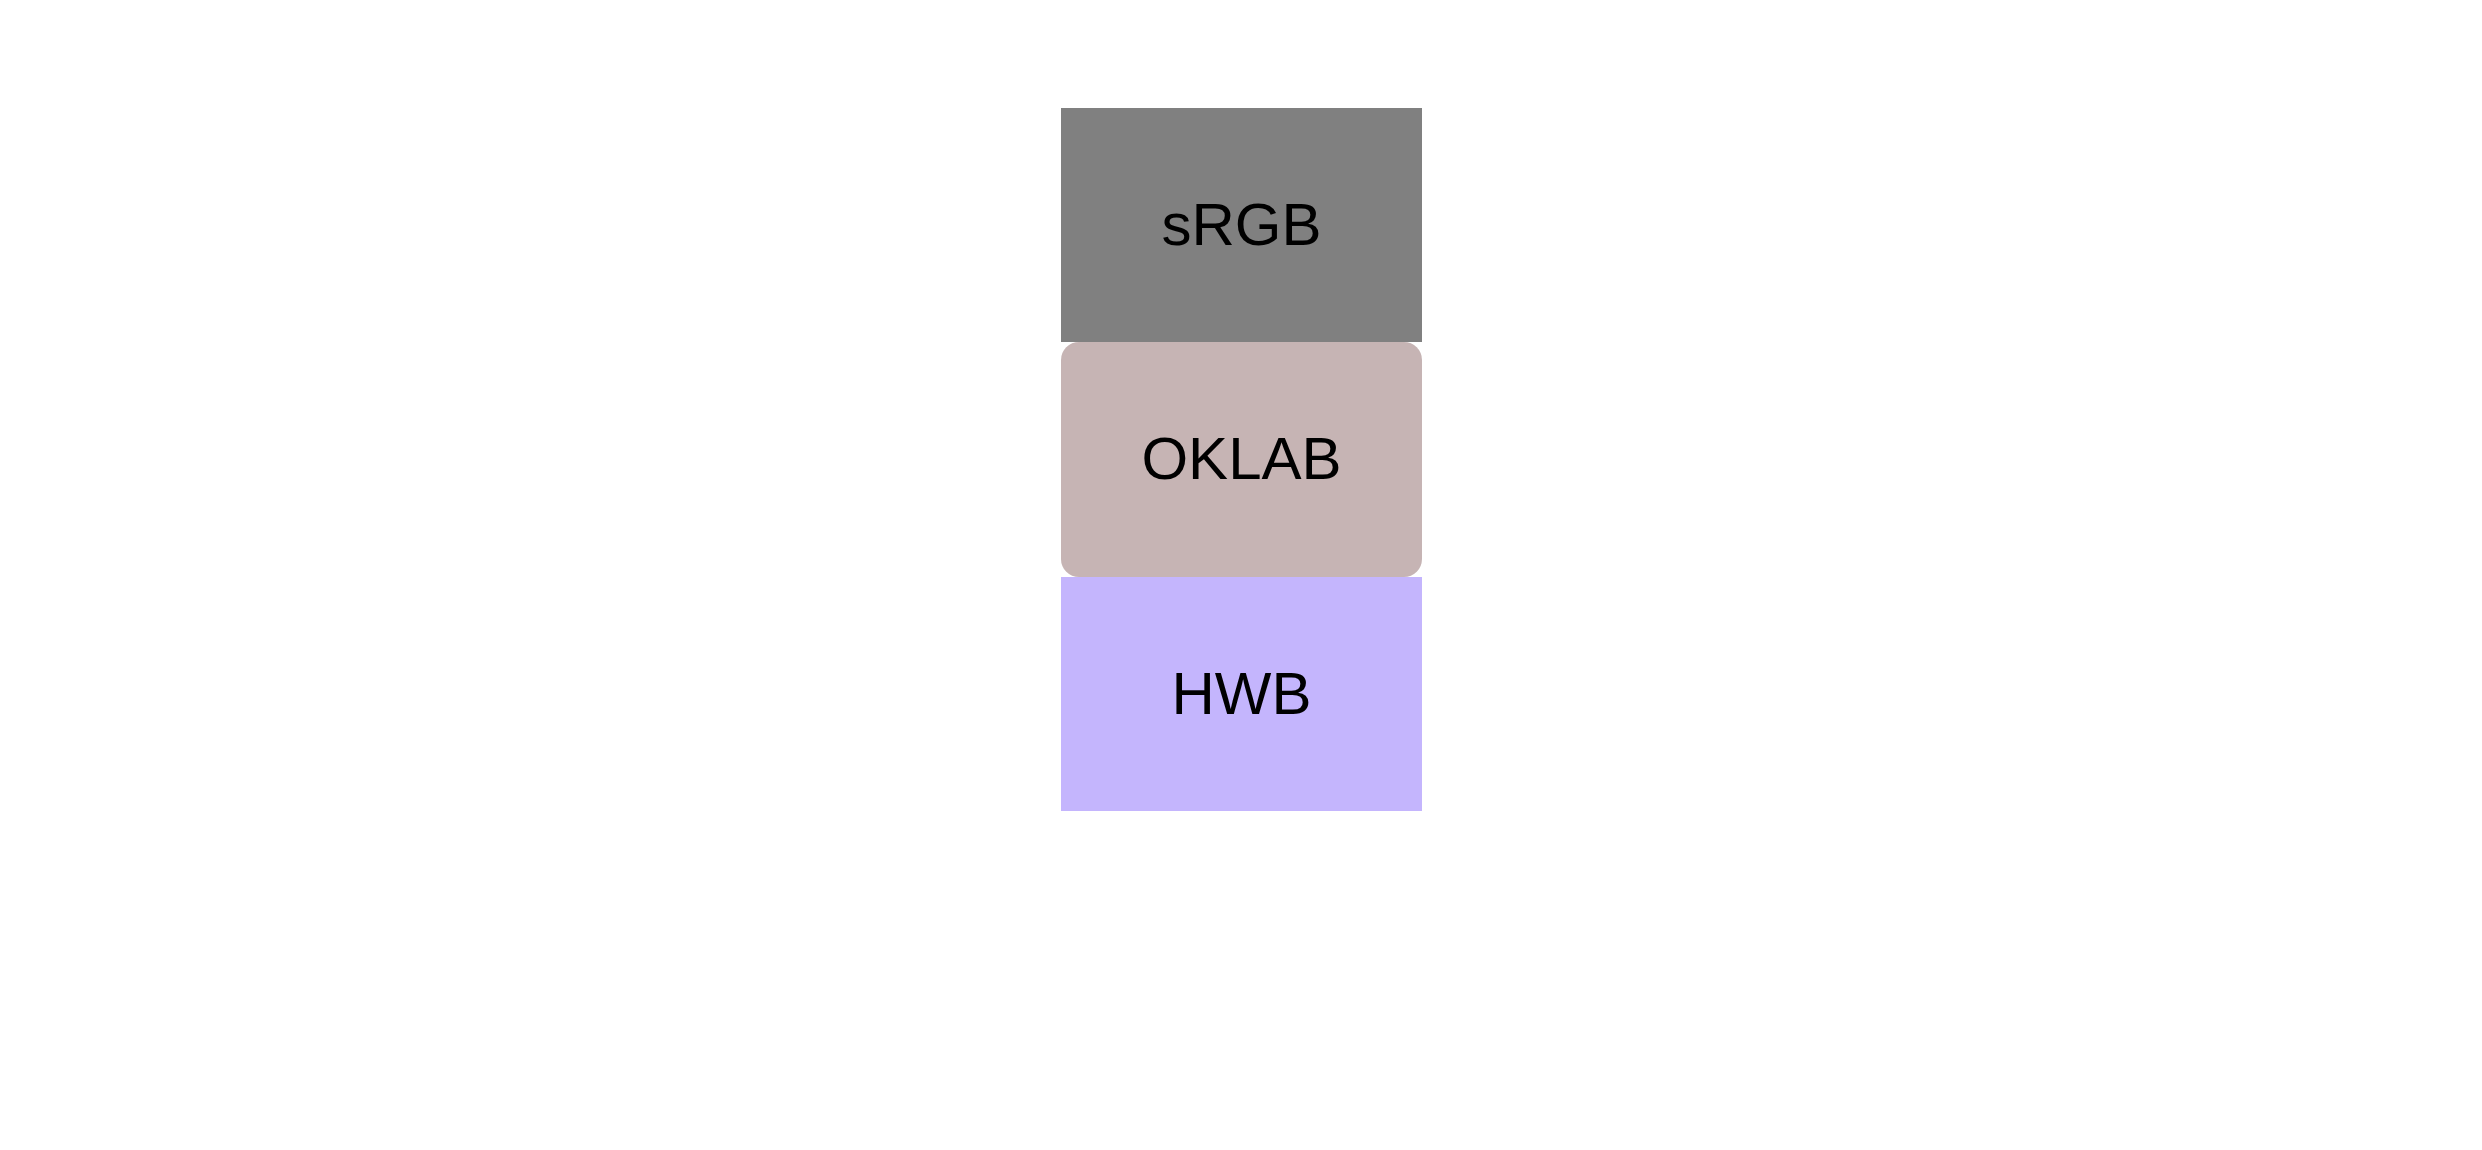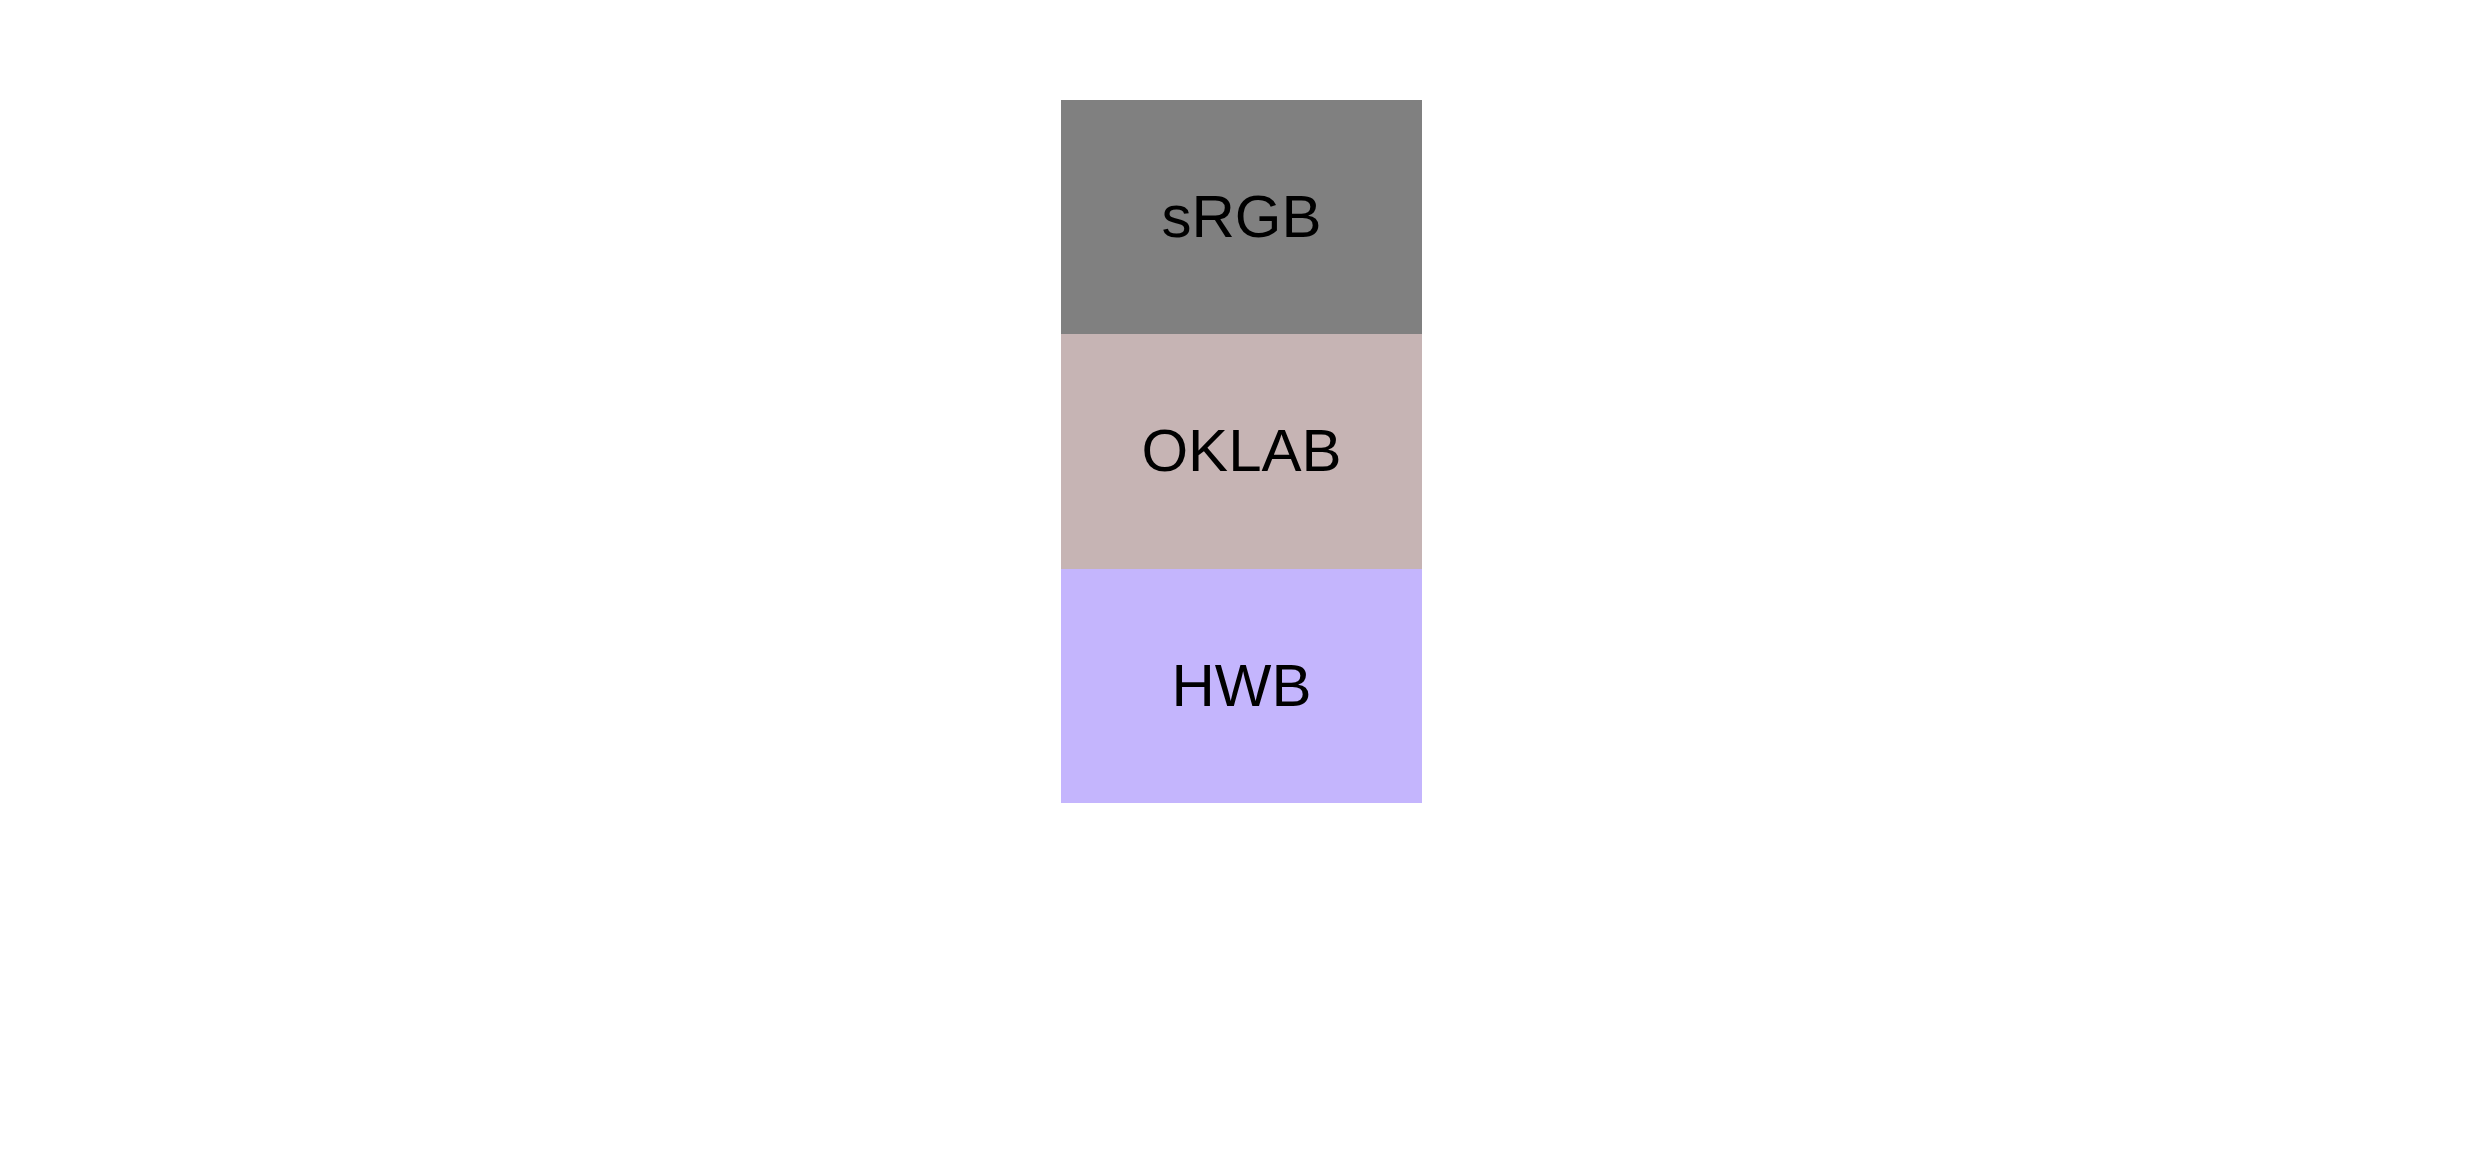--- a/index.html
+++ b/index.html
@@ -14,21 +14,21 @@
   }
   .stage {
     position: relative;
     width: 2482px;
     height: 1150px;
     background: #ffffff;
   }
   .swatch-stack {
     position: absolute;
     left: 1061px;
-    top: 100px;
+    top: 108px;
     width: 361px;
     display: flex;
     flex-direction: column;
   }
   .swatch {
     width: 100%;
     height: 234.25px;
     display: flex;
     align-items: center;
     justify-content: center;
@@ -44,21 +44,21 @@
 </head>
 <body>
 
 <div class="stage">
   <div class="swatch-stack">
 
     <div class="swatch" style="background: rgb(128, 128, 128);">
       <span class="swatch-label">sRGB</span>
     </div>
 
-    <div class="swatch" style="background: rgb(198, 180, 180);">
+    <div class="swatch" style="background: rgb(198, 180, 180); border-radius: 18px;">
       <span class="swatch-label">OKLAB</span>
     </div>
 
 
     <div class="swatch" style="background: #c4b5fd;">
       <span class="swatch-label">HWB</span>
     </div>
 
   </div>
 </div>

